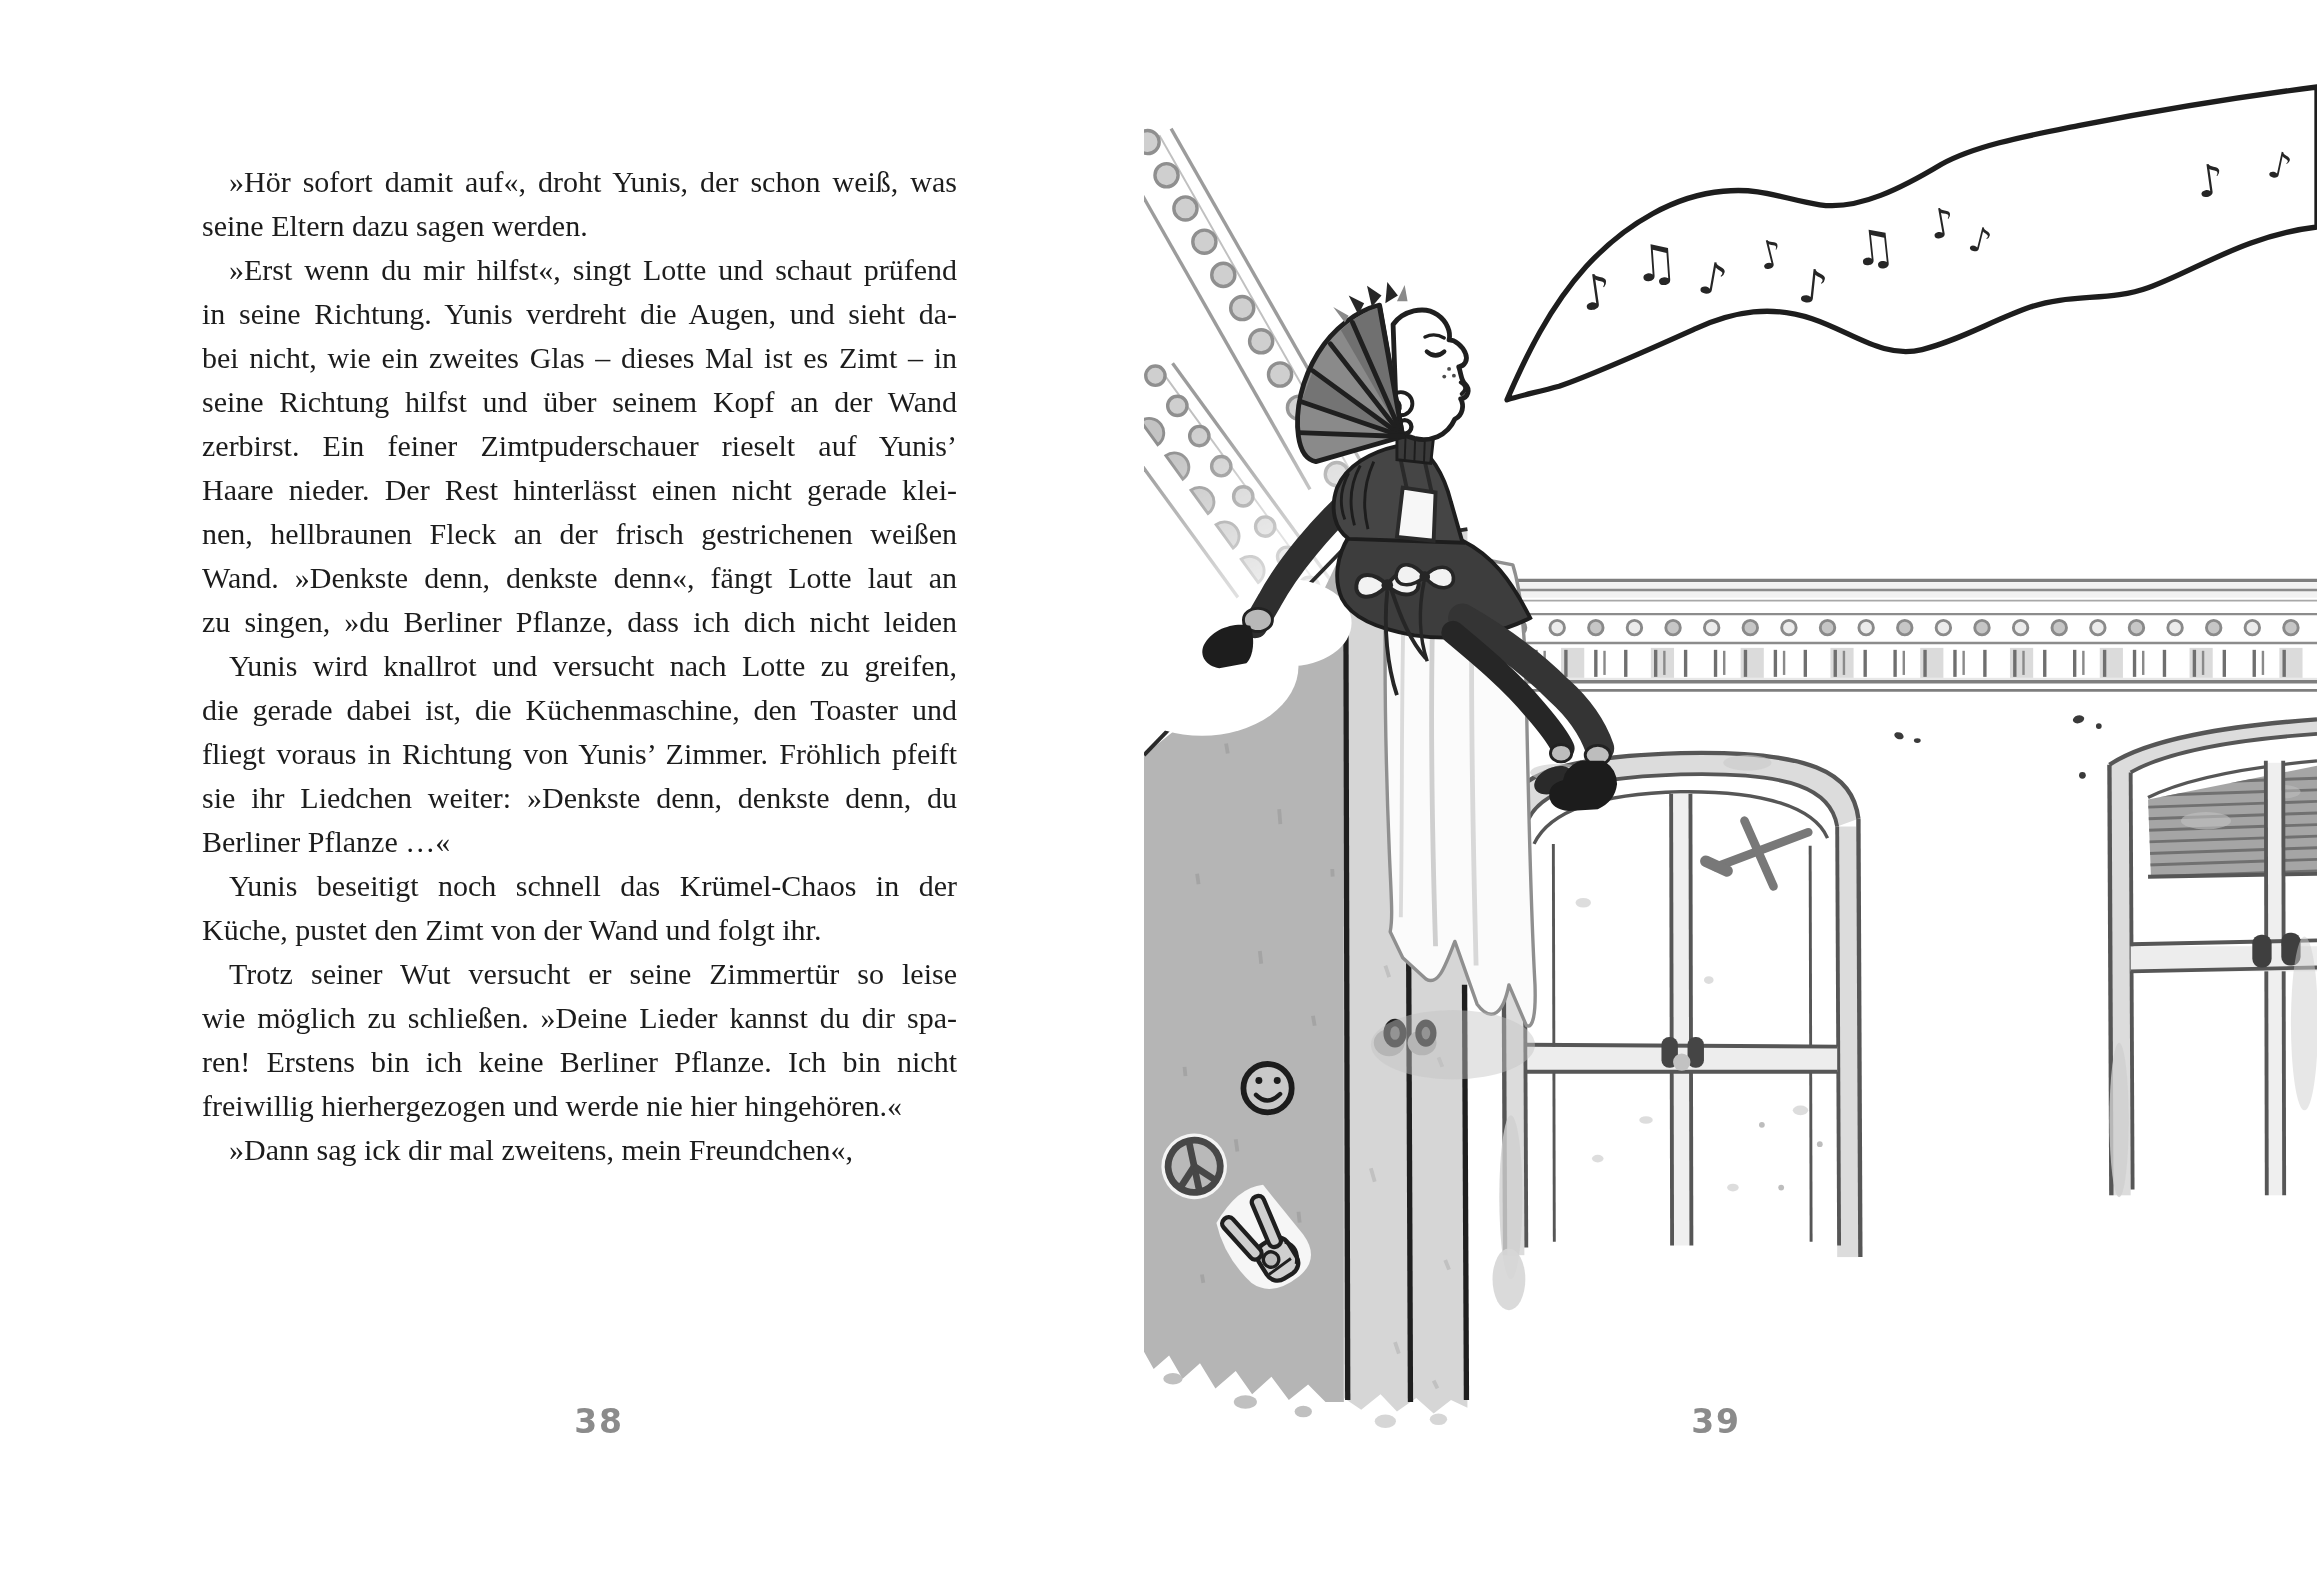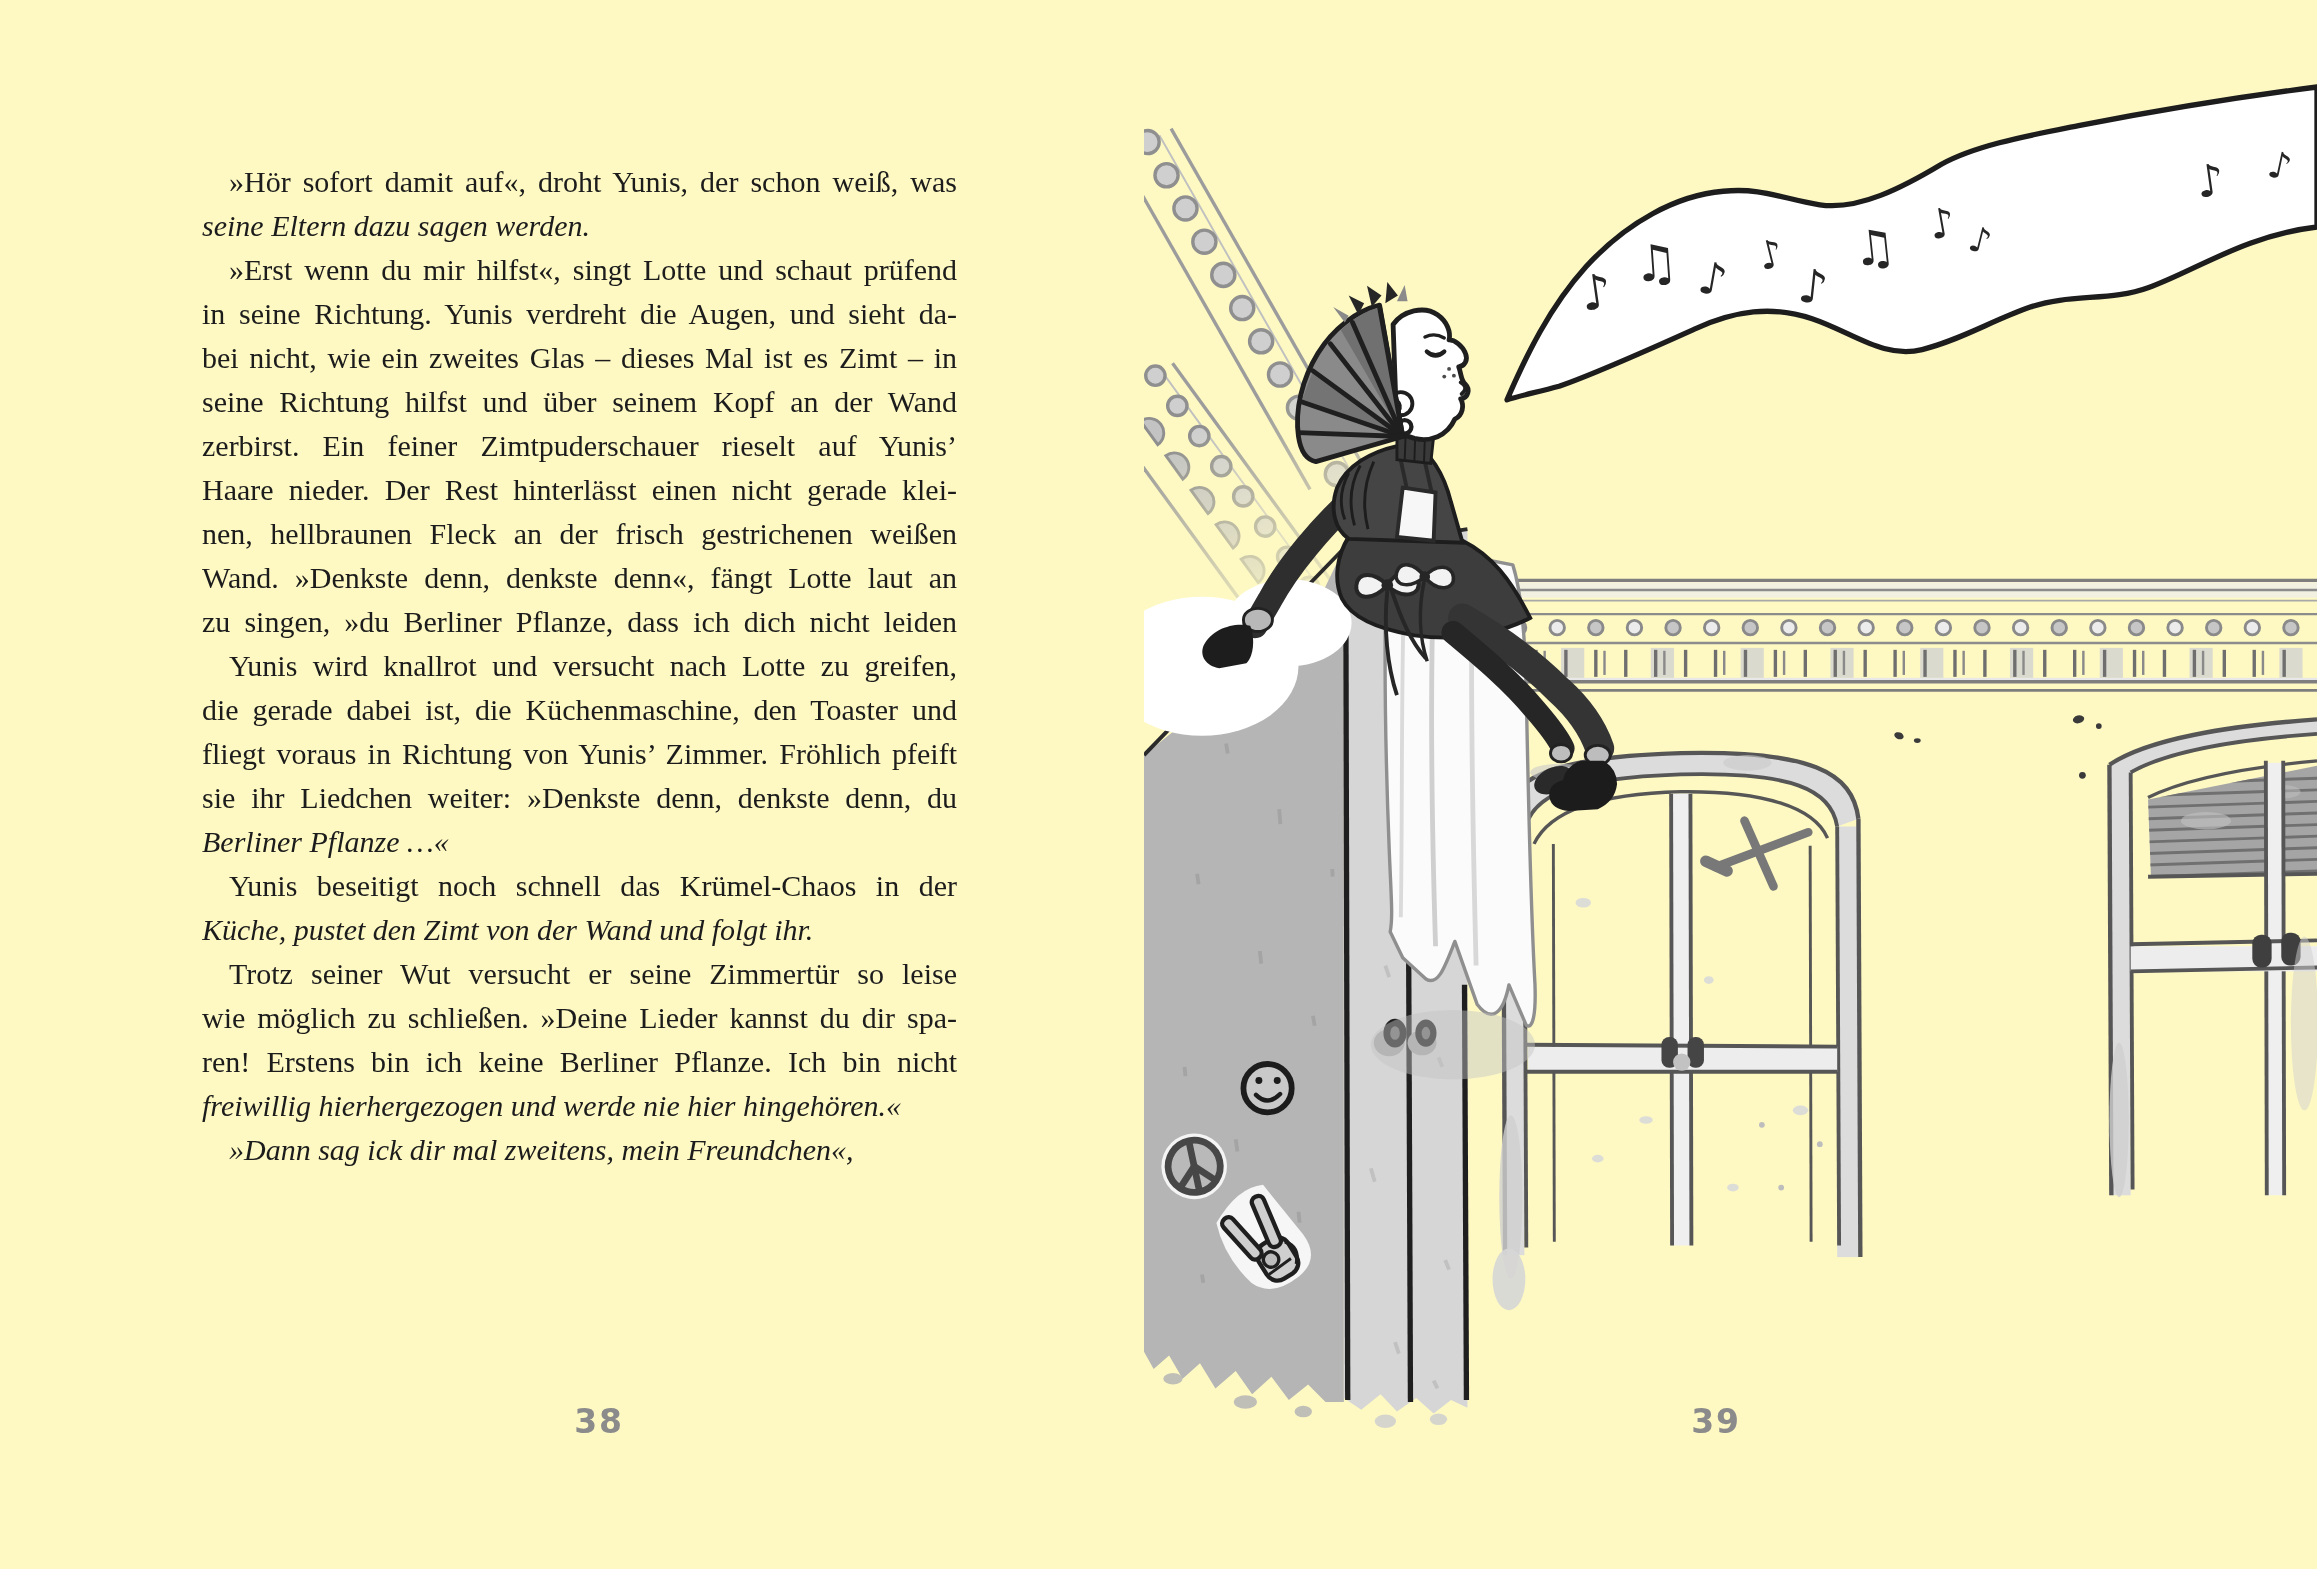--- a/index.html
+++ b/index.html
@@ -1,38 +1,38 @@
 <!DOCTYPE html>
 <html><head>
 <meta charset="utf-8">
 <style>
   html,body{margin:0;padding:0;background:#e8e8e8;}
   .spread{
     position:relative;
     width:2317px;height:1570px;
-    background:#fef9c3;
+    background:#ffffff;
     overflow:hidden;
     font-family:"Liberation Serif", serif;
   }
   .text-block{
     position:absolute;
     left:202px;top:160px;width:755px;
     color:#1c1c1c;
   }
   .line{
     font-family:"Liberation Serif", serif;
     font-size:30px;
     line-height:44px;
     text-align:justify;
     text-align-last:justify;
     white-space:normal;
     overflow:hidden;
     color:#1c1c1c;
   }
-  .line.last{text-align-last:left;font-style:italic;}
+  .line.last{text-align-last:left;}
   .line.indent{text-indent:27px;}
   .folio{
     position:absolute;
     top:1402px;
     transform:translateX(-50%);
     font-family:"DejaVu Sans", sans-serif;
     font-weight:700;
     font-size:33px;
     letter-spacing:1.9px;
     color:#8b8b8b;

